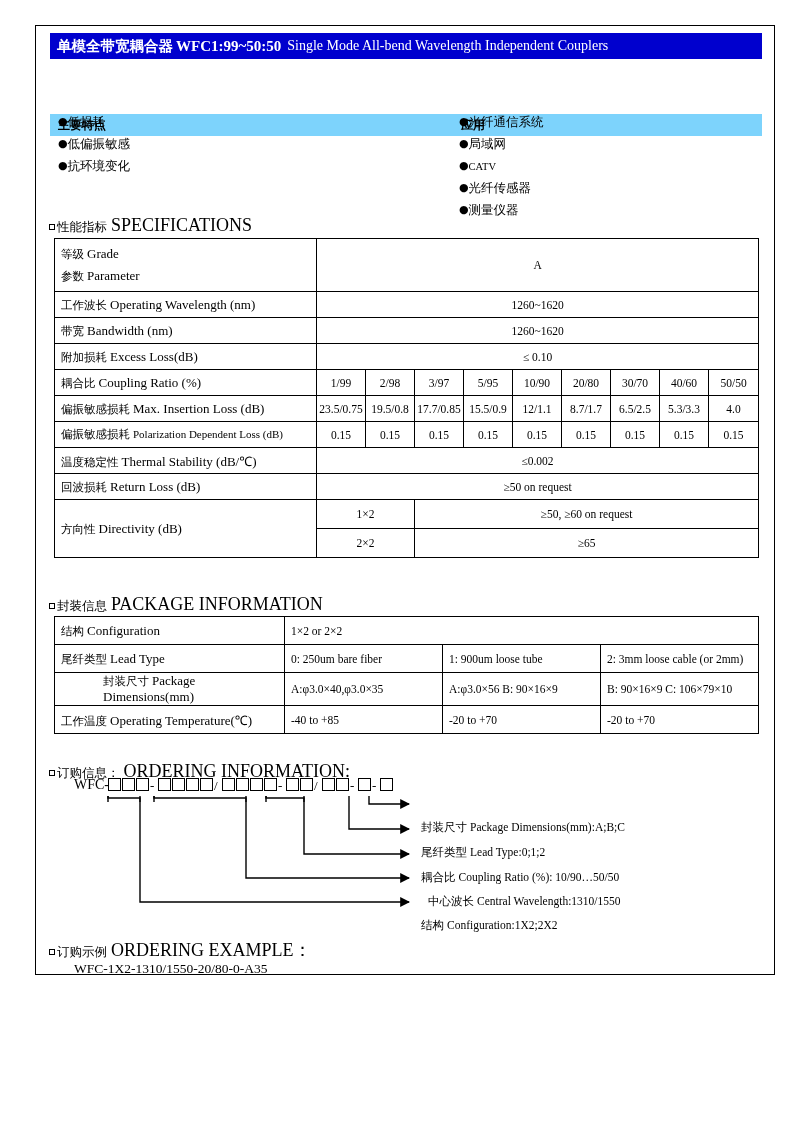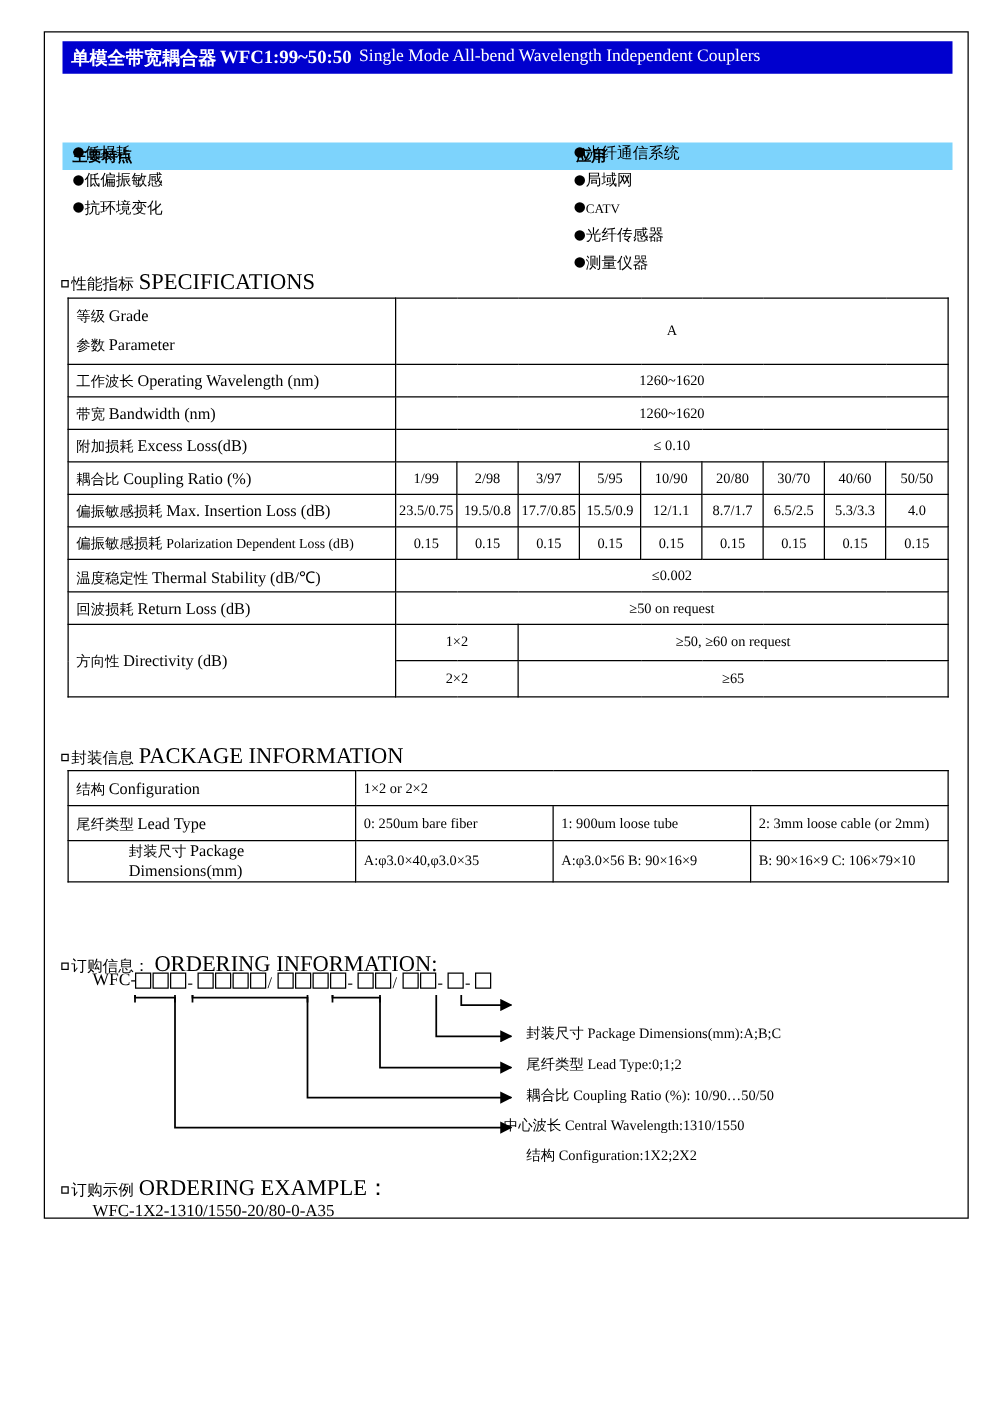--- a/index.html
+++ b/index.html
@@ -355,20 +355,26 @@
           <td class="lbl" style="height:27px;"><span class="cn-s">尾纤类型</span><span class="en-s">Lead Type</span></td>
           <td class="lbl">0: 250um bare fiber</td>
           <td class="lbl">1: 900um loose tube</td>
           <td class="lbl">2: 3mm loose cable (or 2mm)</td>
         </tr>
         <tr>
           <td class="lbl" style="height:27px;padding-left:48px;"><span class="cn-s">封装尺寸</span><span class="en-s">Package Dimensions(mm)</span></td>
           <td class="lbl">A:φ3.0×40,φ3.0×35</td>
           <td class="lbl">A:φ3.0×56    B: 90×16×9</td>
           <td class="lbl">B: 90×16×9    C: 106×79×10</td>
+        </tr>
+        <tr>
+          <td class="lbl" style="height:27px;"><span class="cn-s">工作温度</span><span class="en-s">Operating Temperature(℃)</span></td>
+          <td class="lbl">-40 to +85</td>
+          <td class="lbl">-20 to +70</td>
+          <td class="lbl">-20 to +70</td>
         </tr>
       </tbody>
     </table>
 
     <div class="sec-cap" style="top:735px;">
       <span class="sq"></span><span class="cn">订购信息：</span><span class="en">ORDERING INFORMATION:</span>
     </div>
 
     <div class="ord-wrap">
       <span class="ord-prefix" style="left:38px; top:751px;">WFC-</span>
@@ -428,21 +434,21 @@
 
       <div class="callout" style="left:385px; top:791px;">
         <span class="cn">封装尺寸</span><span class="en">Package Dimensions(mm):A;B;C</span>
       </div>
       <div class="callout" style="left:385px; top:816px;">
         <span class="cn">尾纤类型</span><span class="en">Lead Type:0;1;2</span>
       </div>
       <div class="callout" style="left:385px; top:841px;">
         <span class="cn">耦合比</span><span class="en">Coupling Ratio (%): 10/90…50/50</span>
       </div>
-      <div class="callout" style="left:367px; top:865px;">
+      <div class="callout" style="left:392px; top:865px;">
         <span class="cn">中心波长</span><span class="en">Central Wavelength:1310/1550</span>
       </div>
       <div class="callout" style="left:385px; top:889px;">
         <span class="cn">结构</span><span class="en">Configuration:1X2;2X2</span>
       </div>
     </div>
 
     <div class="sec-cap" style="top:912px;">
       <span class="sq"></span><span class="cn">订购示例</span><span class="en">ORDERING EXAMPLE：</span>
     </div>

